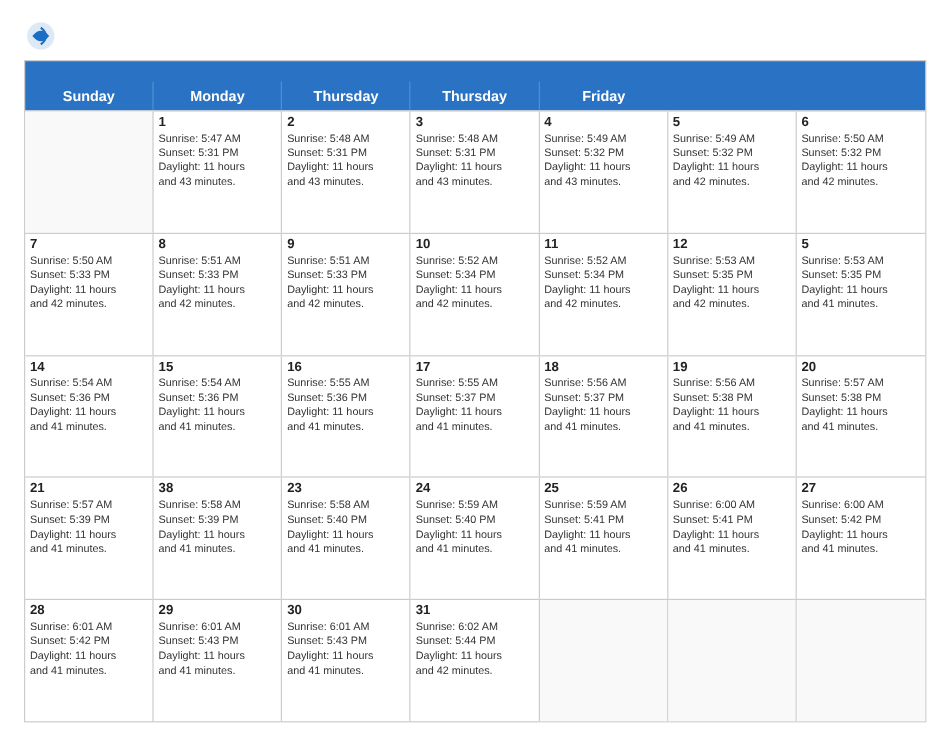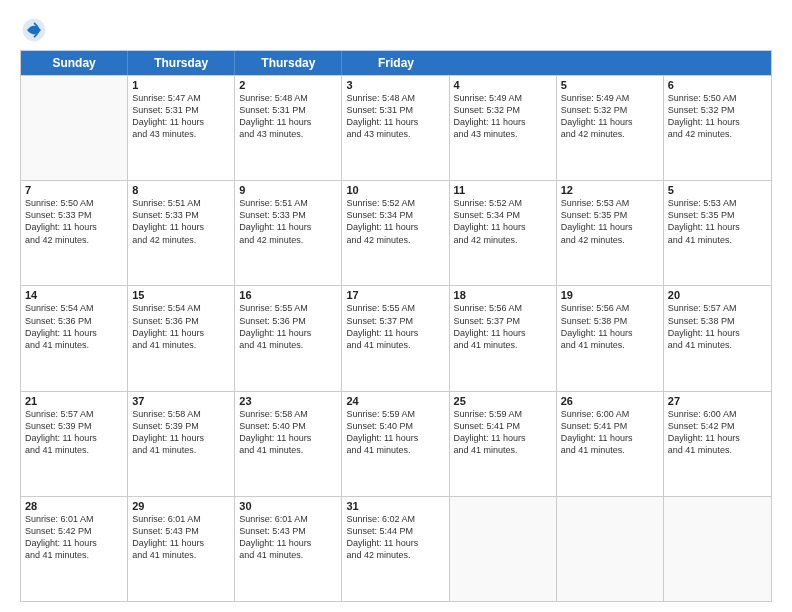--- a/index.html
+++ b/index.html
@@ -71,20 +71,21 @@
       grid-template-columns: repeat(7, 1fr);
       background: #2a72c3;
     }
     .cal-header-cell {
       color: #fff;
       font-size: 12px;
       font-weight: bold;
       text-align: center;
       padding: 5px 14px;
       border-right: 1px solid #5090d0;
+      margin-top: 17px;
     }
     .cal-header-cell:last-child { border-right: none; }
     .cal-body {
       flex: 1;
       display: flex;
       flex-direction: column;
     }
     .cal-row {
       display: grid;
       grid-template-columns: repeat(7, 1fr);
@@ -133,20 +134,21 @@
     </div>
     <div class="title-block">
       <div class="month-year"></div>
       <div class="location"></div>
     </div>
   </div>
 
   <div class="calendar">
     <div class="cal-header" id="cal-header">
         <div class="cal-header-cell">Sunday</div>
+        <div class="cal-header-cell">Monday</div>
         <div class="cal-header-cell">Thursday</div>
         <div class="cal-header-cell">Thursday</div>
         <div class="cal-header-cell">Friday</div>
       </div>
     <div class="cal-body" id="cal-body">
         <div class="cal-row">
           <div class="cal-cell empty"></div>
           <div class="cal-cell">
             <span class="day-num">1</span>
             <span class="cell-line">Sunrise: 5:47 AM</span>
@@ -294,21 +296,21 @@
         </div>
         <div class="cal-row">
           <div class="cal-cell">
             <span class="day-num">21</span>
             <span class="cell-line">Sunrise: 5:57 AM</span>
             <span class="cell-line">Sunset: 5:39 PM</span>
             <span class="cell-line">Daylight: 11 hours</span>
             <span class="cell-line">and 41 minutes.</span>
           </div>
           <div class="cal-cell">
-            <span class="day-num">37</span>
+            <span class="day-num">38</span>
             <span class="cell-line">Sunrise: 5:58 AM</span>
             <span class="cell-line">Sunset: 5:39 PM</span>
             <span class="cell-line">Daylight: 11 hours</span>
             <span class="cell-line">and 41 minutes.</span>
           </div>
           <div class="cal-cell">
             <span class="day-num">23</span>
             <span class="cell-line">Sunrise: 5:58 AM</span>
             <span class="cell-line">Sunset: 5:40 PM</span>
             <span class="cell-line">Daylight: 11 hours</span>

